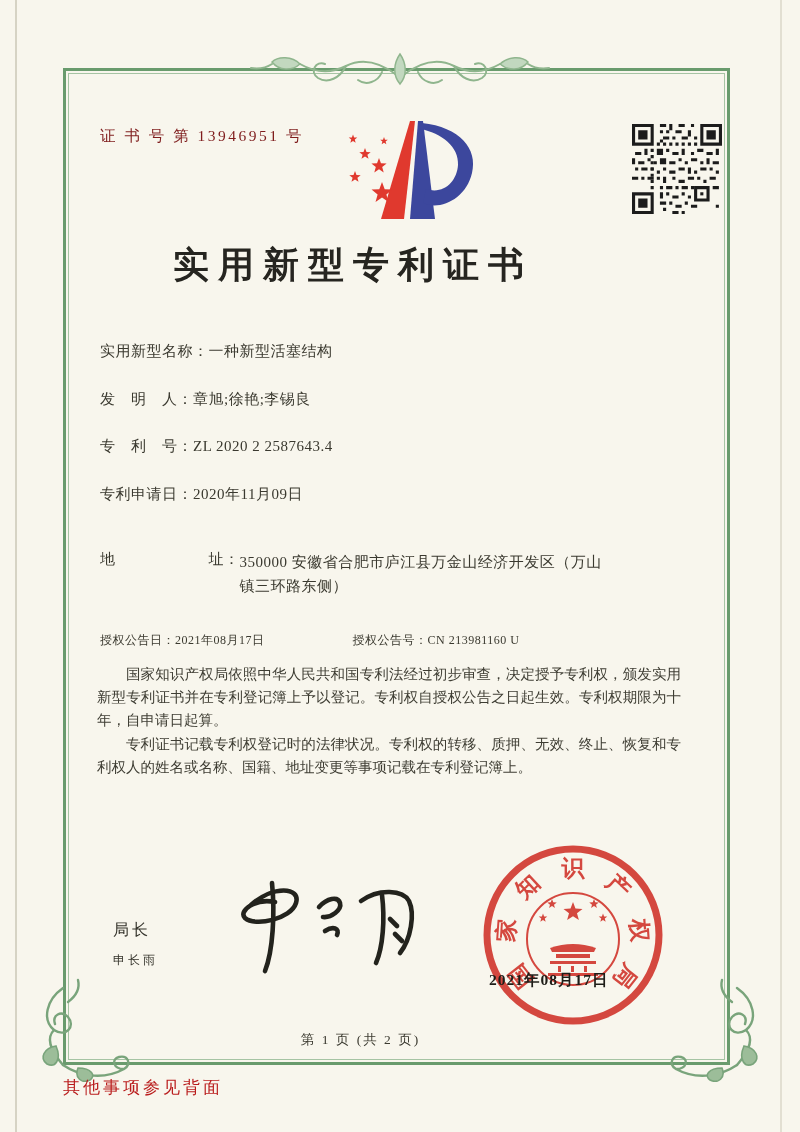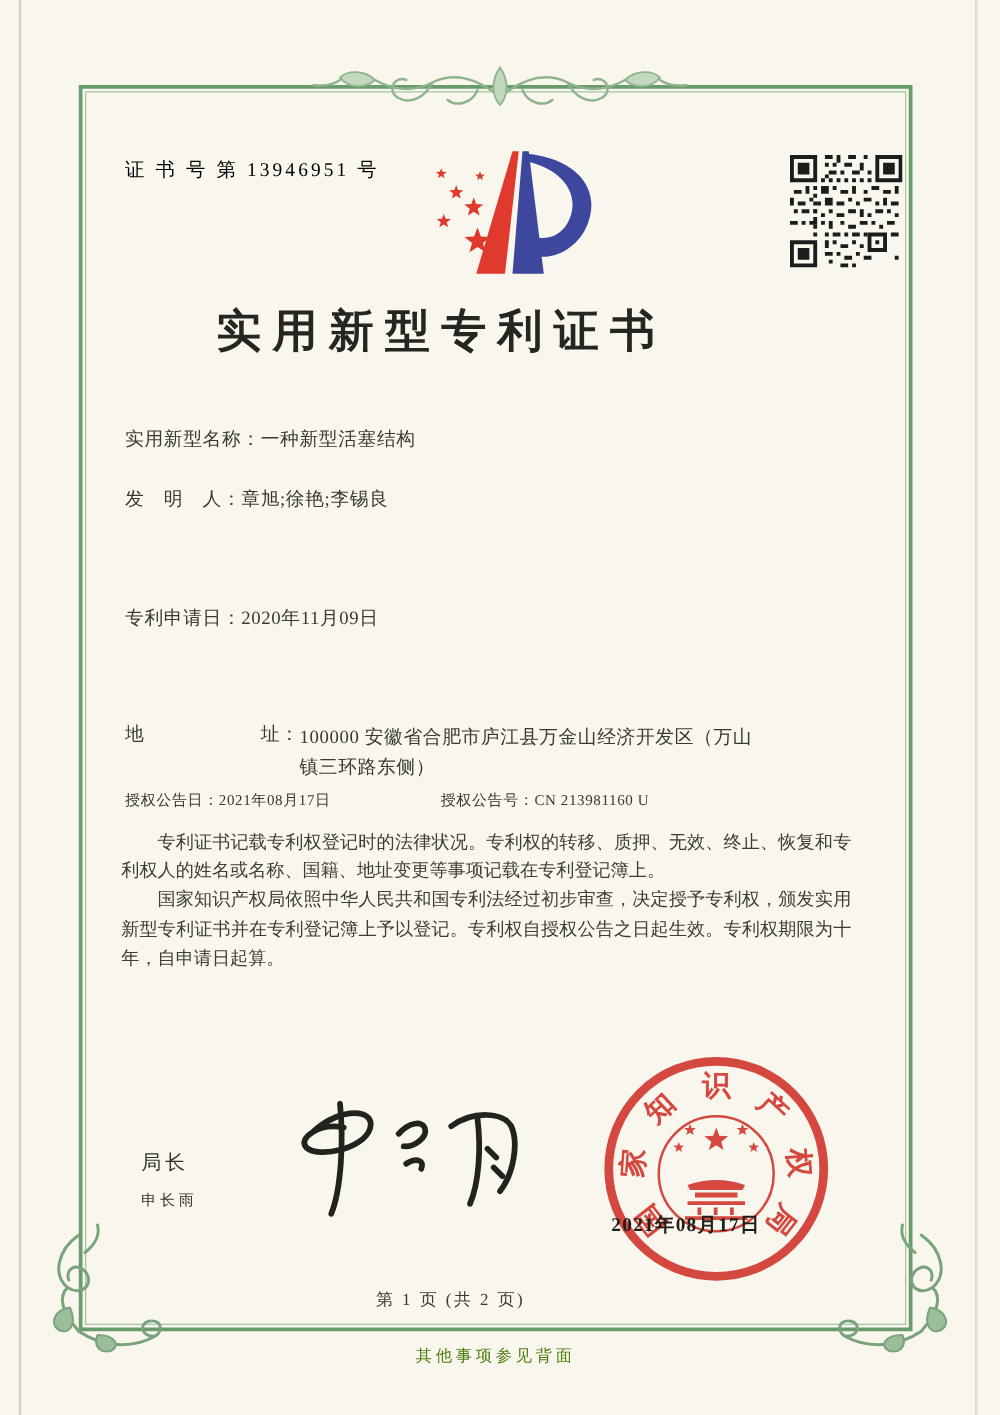--- a/index.html
+++ b/index.html
@@ -16,33 +16,33 @@
   .frame{
     position:absolute;left:63px;top:68px;width:667px;height:997px;
     border:3px solid #699b6d;box-sizing:border-box;
   }
   .frame::before{
     content:"";position:absolute;inset:2px;border:1px solid #a6c4a4;
   }
   .ornament{position:absolute;pointer-events:none;}
   .cert-no{
     position:absolute;left:100px;top:126px;
-    font-size:15.5px;letter-spacing:2.5px;color:#000000;
+    font-size:15.5px;letter-spacing:2.5px;color:#7f1d1d;
   }
   .title{
     position:absolute;left:63px;top:241px;width:571px;margin:0;
     text-align:center;font-size:36px;font-weight:700;
     letter-spacing:9px;text-indent:9px;color:#262520;
   }
   .field{
     position:absolute;left:100px;font-size:15px;color:#3a392f;
     white-space:nowrap;letter-spacing:0.5px;
   }
   .r1{top:342px;} .r2{top:390px;} .r3{top:437px;} .r4{top:485px;} .r5{top:532px;}
-  .addr{top:578px;display:flex;font-family:Liberation Serif, serif;}
+  .addr{top:550px;display:flex;font-family:Liberation Serif, serif;}
   .addr .flabel{flex:none;}
   .addr .fvalue{width:376px;white-space:normal;line-height:24px;}
   .grant-row{
     position:absolute;left:100px;top:632px;display:flex;
     font-size:12px;color:#3a392f;white-space:nowrap;letter-spacing:0.5px;
   }
   .grant-pair.second{margin-left:88px;}
   .paragraphs{
     position:absolute;left:97px;top:663px;width:584px;
     font-size:14.5px;line-height:23.2px;color:#3e3d33;
@@ -61,22 +61,22 @@
   .seal-svg{position:absolute;left:478px;top:840px;opacity:0.92;}
   .seal-date{
     position:absolute;left:489px;top:970px;
     font-size:15.5px;font-weight:700;letter-spacing:1px;color:#1e1d18;
   }
   .page-info{
     position:absolute;left:63px;top:1031px;width:595px;text-align:center;
     font-size:13.5px;letter-spacing:2px;color:#3c3b31;
   }
   .back-note{
-    position:absolute;left:63px;top:1076px;width:667px;text-align:center;
-    font-size:13px;letter-spacing:3px;color:#4d7c0f;
+    position:absolute;left:63px;top:1076px;width:667px;text-align:left;
+    font-size:17px;letter-spacing:3px;color:#b91c1c;
   }
   .logo-svg{position:absolute;left:338px;top:113px;}
   .qr-svg{position:absolute;left:632px;top:124px;}
   .qr-svg path{fill:#1c1c1c;}
 </style>
 </head>
 <body>
 
 <div class="page">
 
@@ -159,40 +159,43 @@
   </svg>
 
   <h1 class="title">实用新型专利证书</h1>
 
   <div class="field r1">
     <span class="flabel">实用新型名称：</span><span class="fvalue">一种新型活塞结构</span>
   </div>
   <div class="field r2">
     <span class="flabel">发　明　人：</span><span class="fvalue">章旭;徐艳;李锡良</span>
   </div>
+  <div class="field r3">
+    <span class="flabel">专　利　号：</span><span class="fvalue">ZL 2020 2 2587643.4</span>
+  </div>
   <div class="field r4">
     <span class="flabel">专利申请日：</span><span class="fvalue">2020年11月09日</span>
   </div>
   <div class="field addr">
     <span class="flabel">地　　　　　　址：</span>
-      <span class="fvalue">100000 安徽省合肥市庐江县万金山经济开发区（万山镇三环路东侧）</span>
+      <span class="fvalue">350000 安徽省合肥市庐江县万金山经济开发区（万山镇三环路东侧）</span>
   </div>
 
   <div class="grant-row">
     <span class="grant-pair">
       <span>授权公告日：</span><span>2021年08月17日</span>
     </span>
     <span class="grant-pair second">
       <span>授权公告号：</span><span>CN 213981160 U</span>
     </span>
   </div>
 
   <div class="paragraphs">
+    <p>国家知识产权局依照中华人民共和国专利法经过初步审查，决定授予专利权，颁发实用新型专利证书并在专利登记簿上予以登记。专利权自授权公告之日起生效。专利权期限为十年，自申请日起算。</p>
     <p>专利证书记载专利权登记时的法律状况。专利权的转移、质押、无效、终止、恢复和专利权人的姓名或名称、国籍、地址变更等事项记载在专利登记簿上。</p>
-    <p>国家知识产权局依照中华人民共和国专利法经过初步审查，决定授予专利权，颁发实用新型专利证书并在专利登记簿上予以登记。专利权自授权公告之日起生效。专利权期限为十年，自申请日起算。</p>
   </div>
 
   <div class="signatory-title">局长</div>
   <div class="signatory-name">申长雨</div>
 
   <svg class="signature-svg" width="220" height="120" viewBox="0 0 220 120">
     <g stroke="#23231d" stroke-width="4.6" fill="none" stroke-linecap="round" stroke-linejoin="round">
       <path d="M36 32 C58 12 86 14 81 30 C76 46 40 54 30 45 C23 38 40 25 60 29"></path>
       <path d="M57 10 C60 40 58 78 50 98"></path>
       <path d="M104 34 C112 25 123 23 125 30 C127 37 116 45 108 44"></path>

